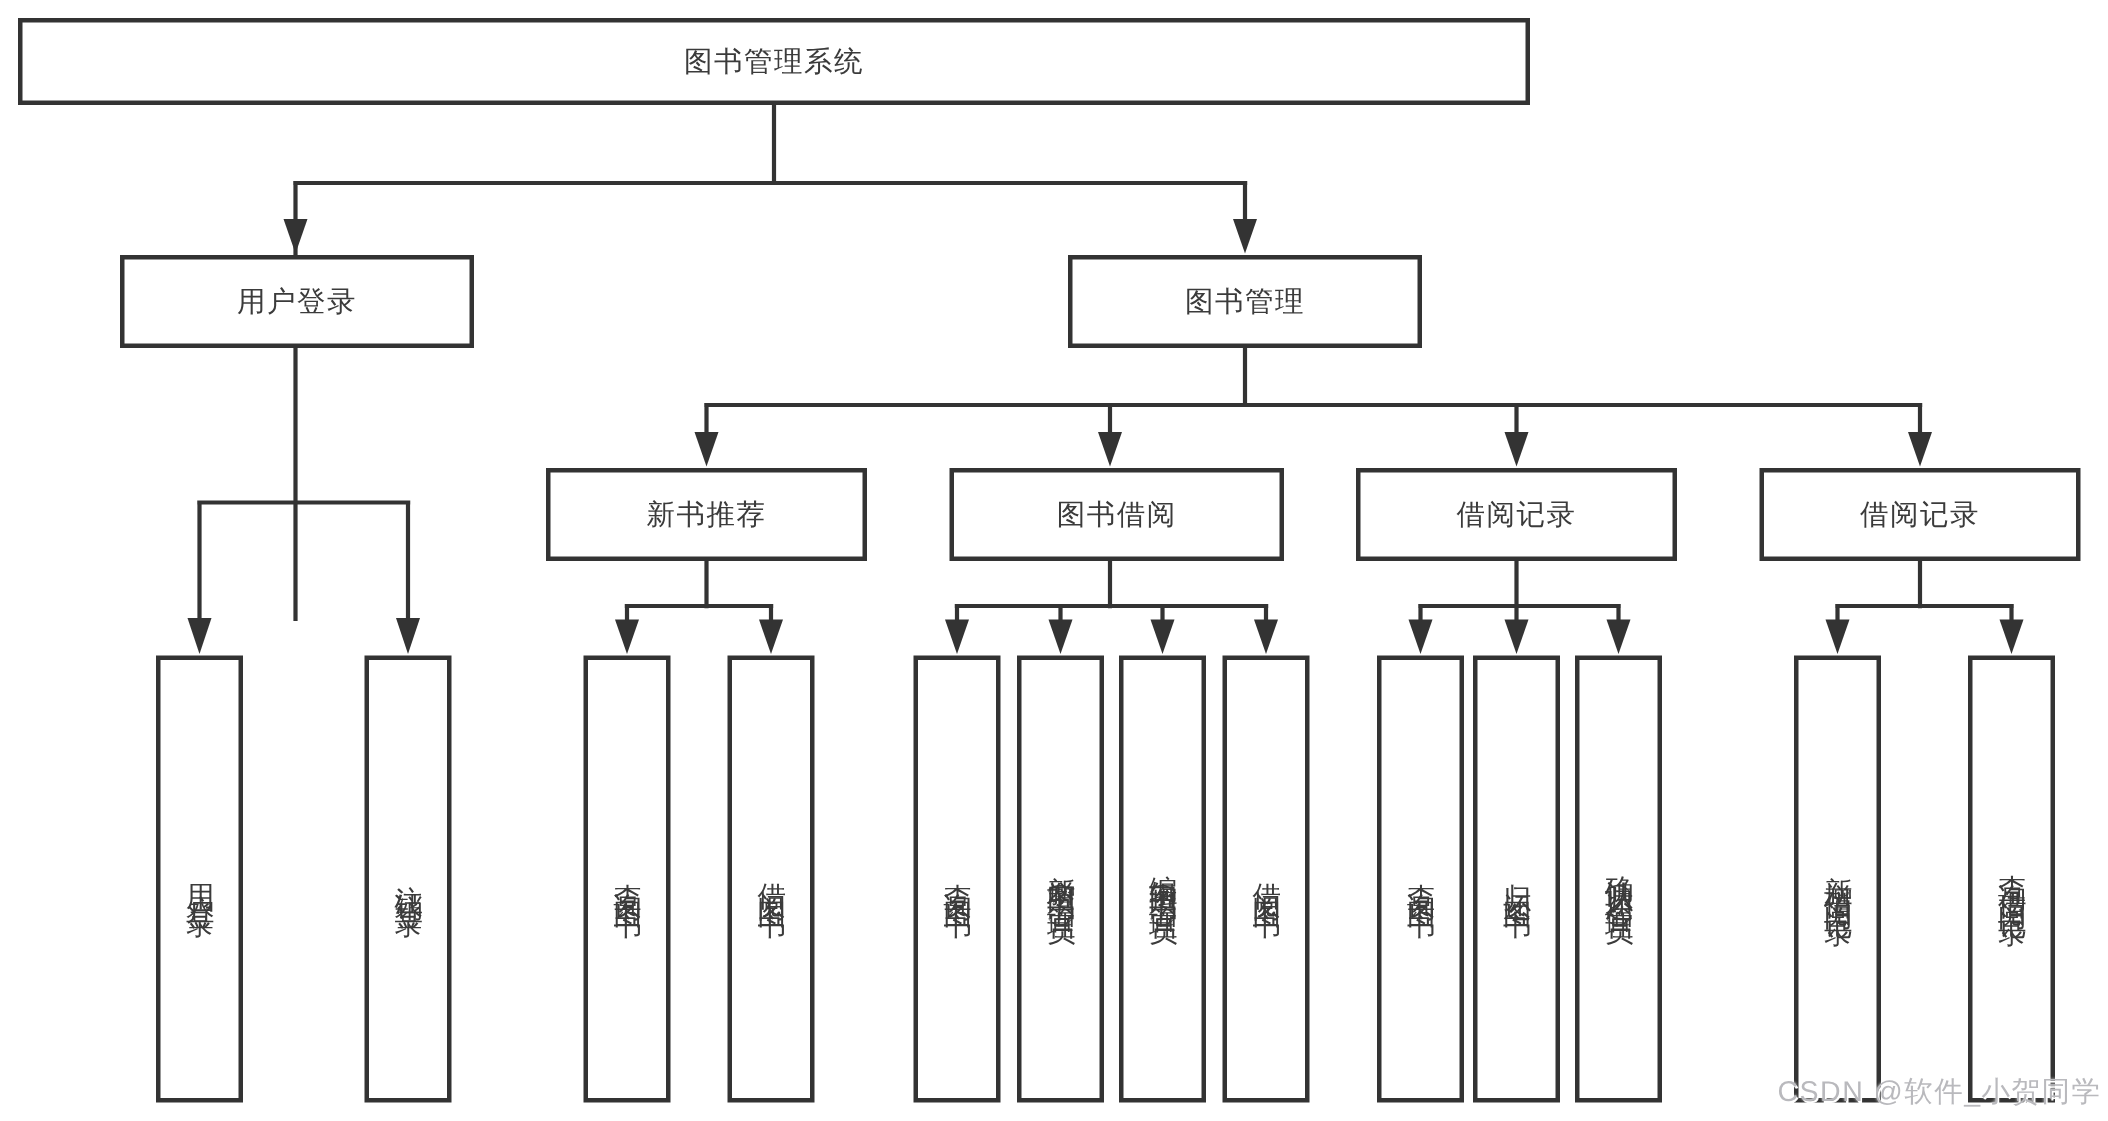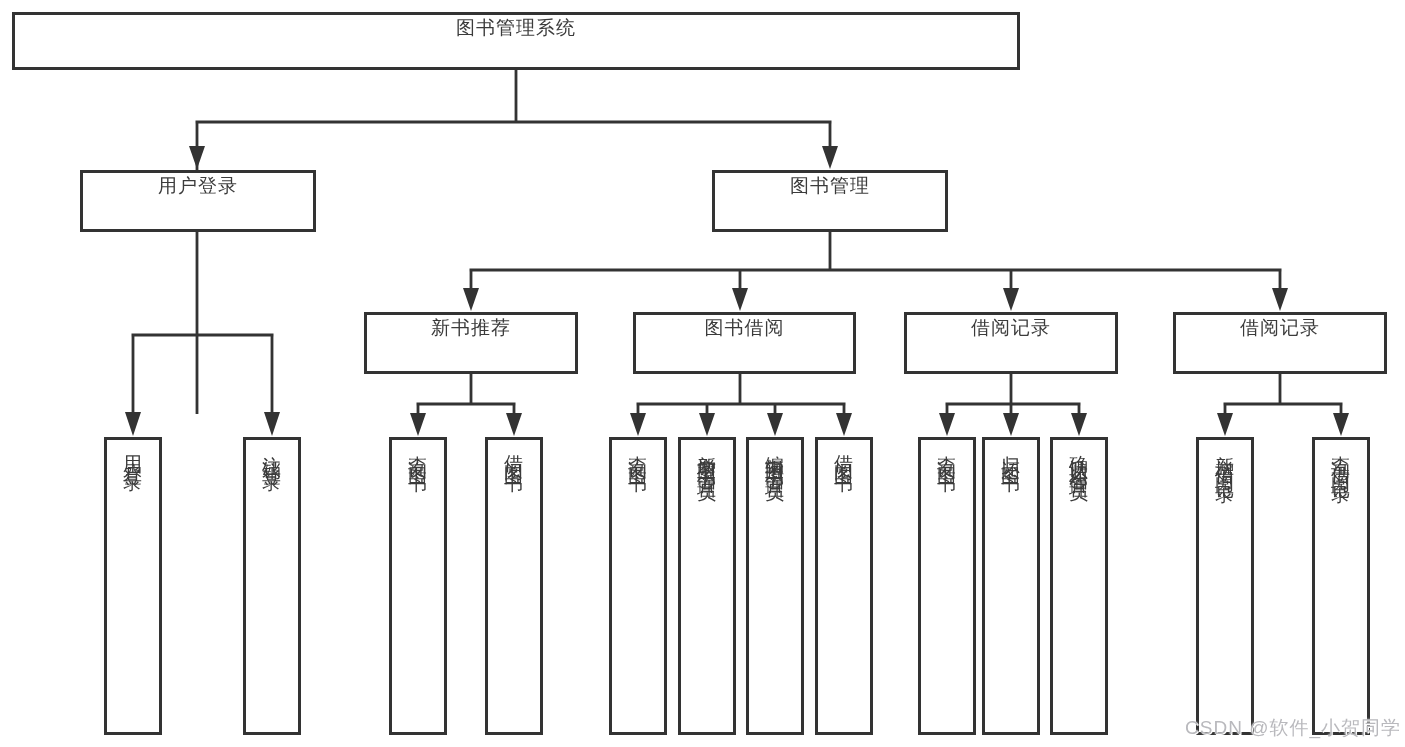--- a/index.html
+++ b/index.html
@@ -21,21 +21,21 @@
     top: 0;
     width: 1405px;
     height: 747px;
   }
   .box {
     position: absolute;
     box-sizing: border-box;
     border: 3px solid #333333;
     background: #ffffff;
     display: flex;
-    align-items: flex-start;
+    align-items: center;
     justify-content: center;
     color: #3b3b3b;
   }
   .hnode {
     height: 62px;
     font-size: 19px;
     letter-spacing: 1px;
   }
   .root-node {
     font-size: 19px;

